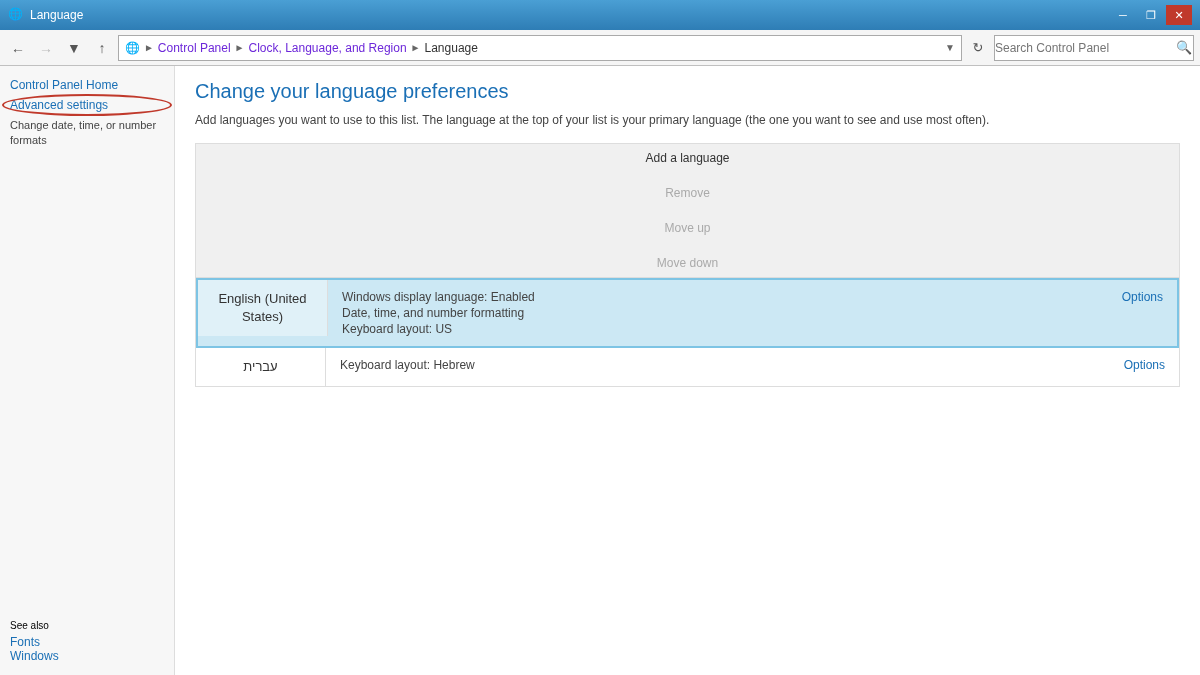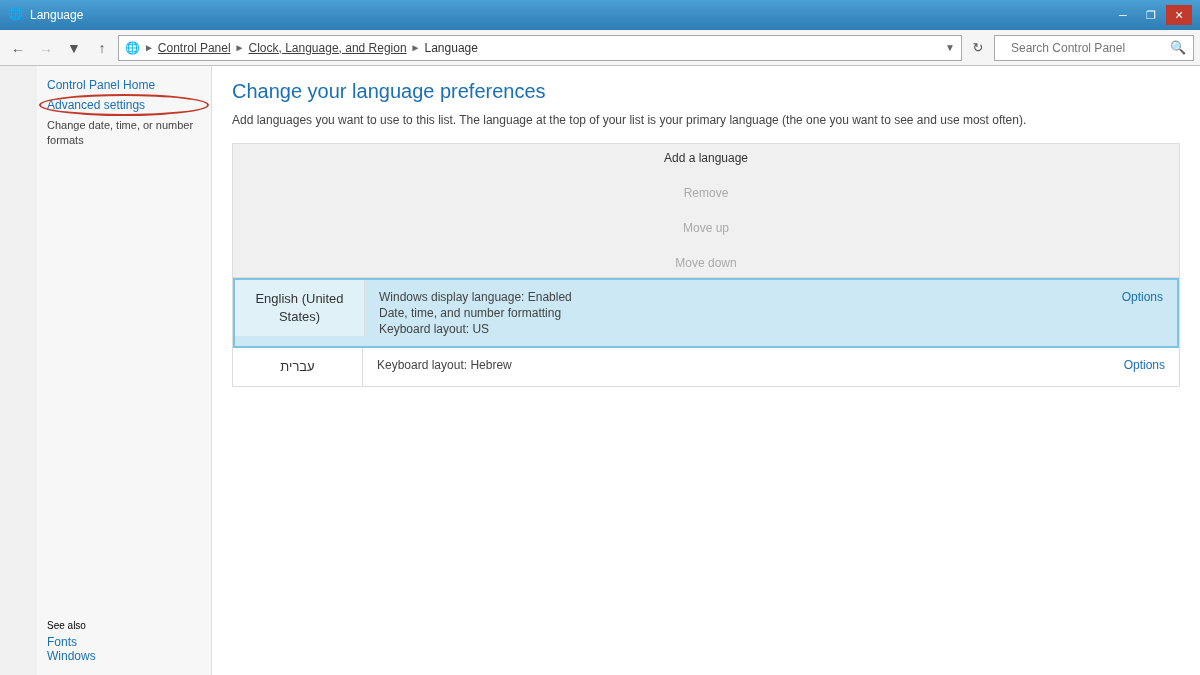--- a/index.html
+++ b/index.html
@@ -77,23 +77,22 @@
       background: white;
       border: 1px solid #aaa;
       display: flex;
       align-items: center;
       padding: 0 6px;
       gap: 2px;
       font-size: 12px;
       color: #333;
     }
     .breadcrumb-item {
-      color: #404040;
-      cursor: pointer;
-      text-decoration: underline;
+      color: #6d28d9;
+      cursor: pointer;
     }
     .breadcrumb-sep { color: #666; font-size: 10px; margin: 0 2px; }
     .breadcrumb-current { color: #333; }
     .breadcrumb-dropdown {
       margin-left: auto;
       color: #666;
       cursor: pointer;
       font-size: 10px;
     }
     .refresh-btn {
@@ -108,42 +107,41 @@
       color: #555;
       font-size: 13px;
     }
     .search-box {
       width: 200px;
       height: 26px;
       border: 1px solid #aaa;
       background: white;
       display: flex;
       align-items: center;
-      padding: 0 16px;
+      padding: 0 0;
       gap: 4px;
     }
     .search-input {
       border: none;
       outline: none;
       flex: 1;
       font-size: 12px;
       color: #aaa;
       background: transparent;
     }
     .search-icon-btn {
       color: #888;
       font-size: 13px;
       cursor: pointer;
     }
 
     
     .main-layout {
       display: flex;
       height: calc(675px - 30px - 36px);
-      margin-left: 37px;
     }
 
     
     .sidebar {
       width: 175px;
       background: #f7f7f7;
       border-right: 1px solid #ddd;
       padding: 12px 10px;
       display: flex;
       flex-direction: column;

